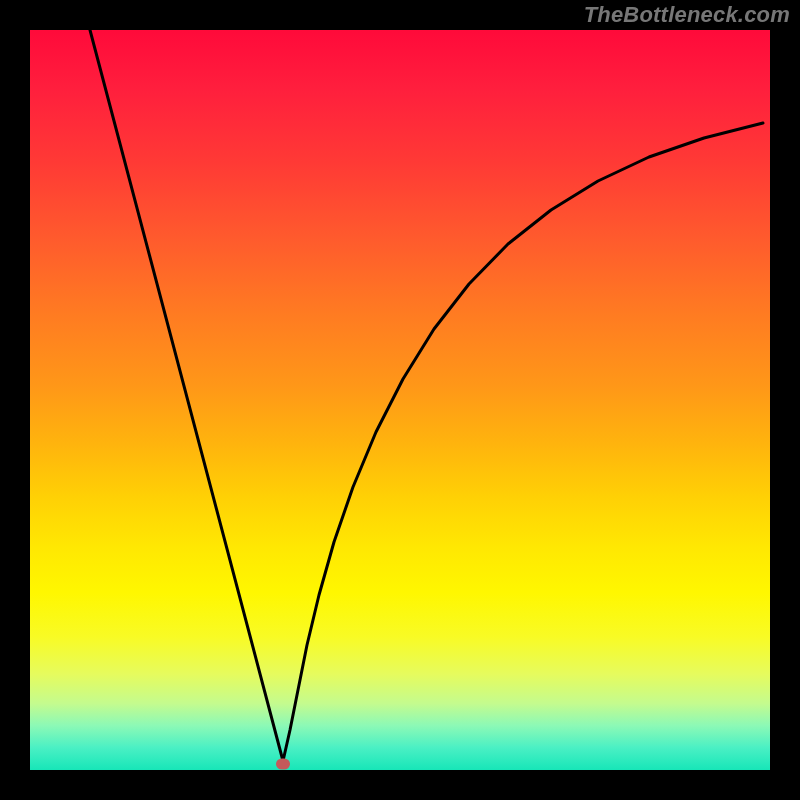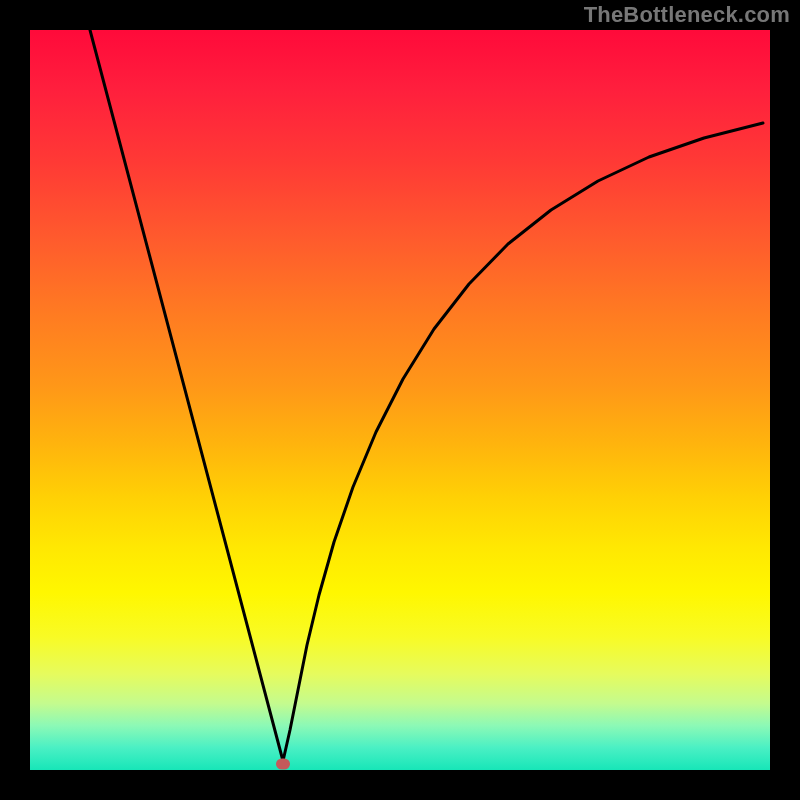--- a/index.html
+++ b/index.html
@@ -19,20 +19,21 @@
   }
   .watermark {
     position: absolute;
     top: 2px;
     right: 10px;
     color: #777;
     font-size: 22px;
     font-weight: 600;
     letter-spacing: 0.2px;
     z-index: 10;
+    font-style: italic;
   }
   .plot {
     position: absolute;
     left: 30px;
     top: 30px;
     width: 740px;
     height: 740px;
     overflow: hidden;
   }
   .gradient-bg {

